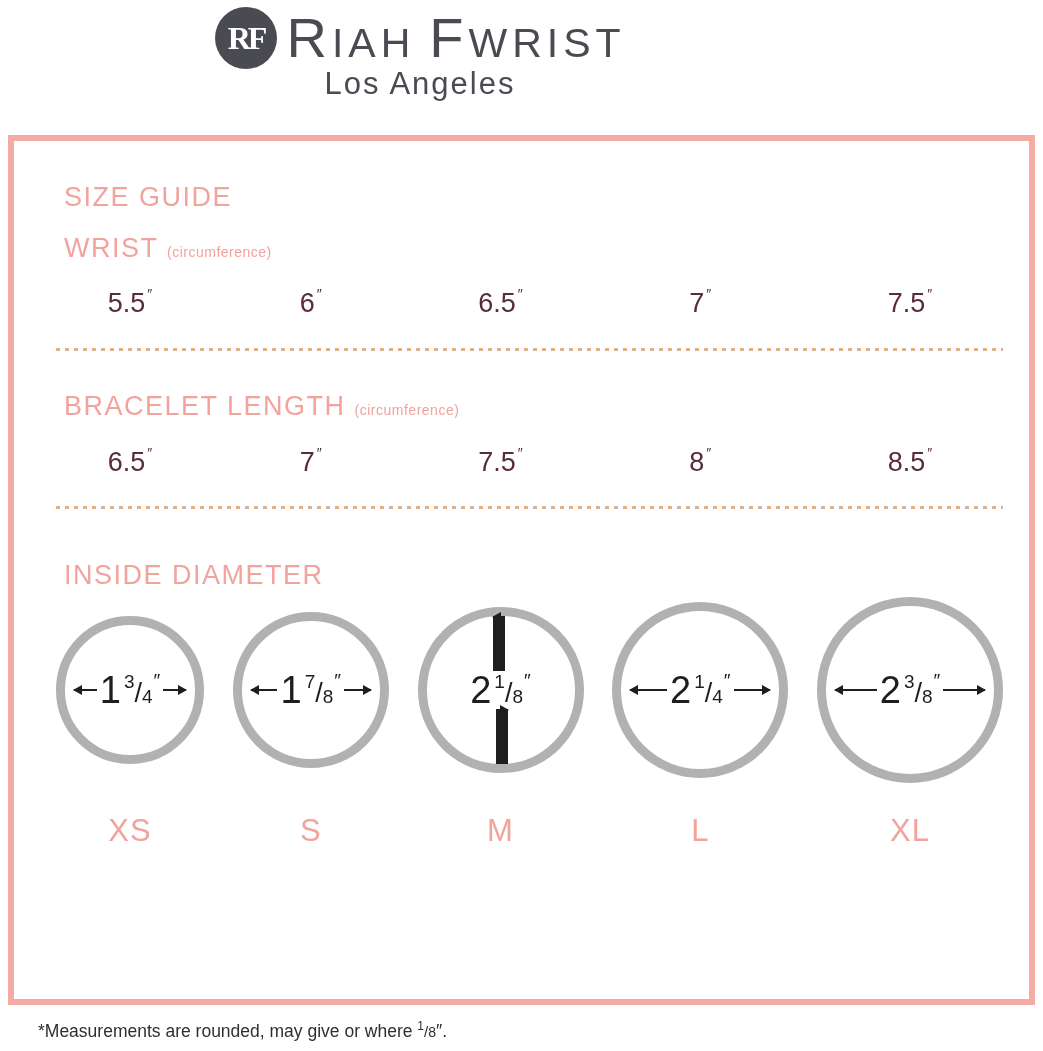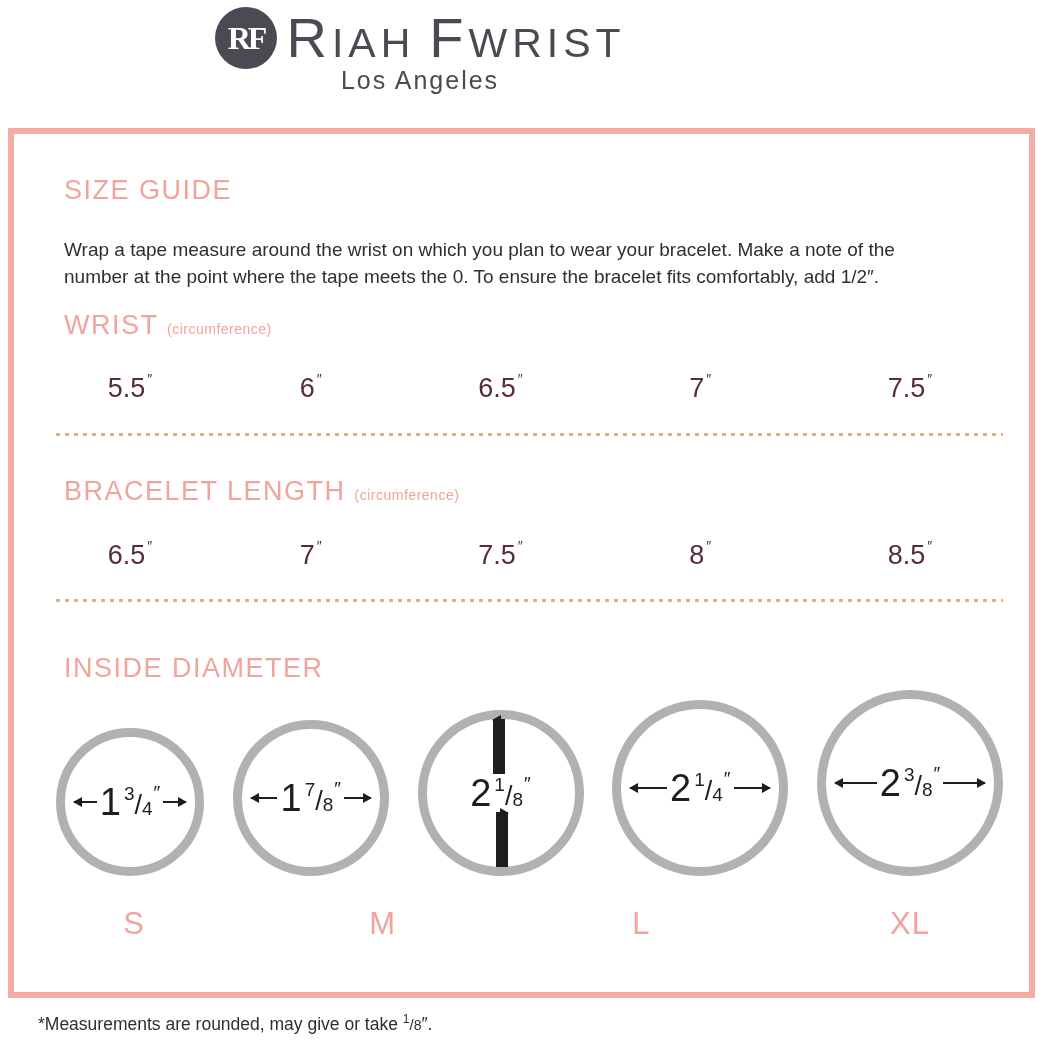--- a/index.html
+++ b/index.html
@@ -13,44 +13,44 @@
 
   
   .brand-header{padding-top:6px;}
   .brand-row{display:flex;align-items:center;justify-content:center;}
   .brand-logo{width:64px;height:64px;margin-right:8px;flex:0 0 auto;}
   .brand-name{display:flex;align-items:baseline;color:var(--brand);
               letter-spacing:5px;line-height:1;}
   .bn-initial{font-size:56px;}
   .bn-rest{font-size:41px;}
   .bn-space{display:inline-block;width:14px;}
-  .brand-sub{text-align:center;color:var(--brand);font-size:25px;
+  .brand-sub{text-align:center;color:var(--brand);font-size:31px;
              letter-spacing:2px;margin-top:-4px;}
 
   
   .guide-box{box-sizing:border-box;margin:33px 8px 0 8px;width:1027px;height:870px;
              border:6px solid var(--border-pink);padding:42px 26px 0 42px;}
   .h-pink{color:var(--pink);font-weight:400;letter-spacing:1.5px;
           font-size:27px;line-height:1.1;margin:0 0 0 8px;white-space:nowrap;}
   .h-sub{font-size:14px;letter-spacing:0.5px;}
   .intro{color:var(--body);font-size:19px;line-height:27px;margin:30px 0 0 8px;}
   .sec-label{margin-top:21px;}
   .cols{display:flex;justify-content:space-between;align-items:center;}
-  .vals-row{margin-top:32px;}
+  .vals-row{margin-top:24px;}
   .cell{text-align:center;}
   .w1{width:148px;} .w2{width:156px;} .w3{width:166px;} .w4{width:176px;} .w5{width:186px;}
   .val{color:var(--maroon);font-size:27px;line-height:1.1;white-space:nowrap;}
   .val .prime{font-size:14px;vertical-align:13px;margin-left:2px;}
   .divider{height:3px;margin-top:29px;
            background:repeating-linear-gradient(90deg,var(--tan) 0 4px,transparent 4px 9px);}
   .sec-label-2{margin-top:41px;}
   .sec-label-3{margin-top:52px;}
 
   
-  .circles-row{margin-top:6px;height:186px;align-items:flex-end;}
+  .circles-row{margin-top:6px;height:186px;}
   .ring{box-sizing:border-box;width:100%;border-radius:50%;
         border:9px solid var(--ring);display:flex;align-items:center;
         justify-content:center;padding:0 9px;background:#fff;}
   .r1{height:148px;} .r2{height:156px;} .r3{height:166px;flex-direction:column;} .r4{height:176px;} .r5{height:186px;}
   .arrow{flex:1 1 auto;min-width:12px;height:2px;background:var(--ink);position:relative;}
   .arrow.left{margin-right:3px;}
   .arrow.right{margin-left:3px;}
   .arrow.left::before{content:"";position:absolute;left:-1px;top:-4px;width:0;height:0;
         border-top:5px solid transparent;border-bottom:5px solid transparent;
         border-right:9px solid var(--ink);}
@@ -93,24 +93,20 @@
           <span class="bn-rest">WRIST</span>
       </div>
     </div>
     <div class="brand-sub">Los Angeles</div>
   </header>
 
   <section class="guide-box">
 
     <h1 class="h-pink">SIZE GUIDE</h1>
 
-    <p class="intro">
-      <span style="display:block">Wrap a tape measure around the wrist on which you plan to wear your bracelet. Make a note of the</span>
-      <span style="display:block">number at the point where the tape meets the 0. To ensure the bracelet fits comfortably, add 1/2″.</span>
-    </p>
 
     <h2 class="h-pink sec-label">
       <span>WRIST</span>
       <span class="h-sub">(circumference)</span>
     </h2>
     <div class="cols vals-row">
       <div class="cell w1"><span class="val"><span>5.5</span><span class="prime">″</span></span></div>
       <div class="cell w2"><span class="val"><span>6</span><span class="prime">″</span></span></div>
       <div class="cell w3"><span class="val"><span>6.5</span><span class="prime">″</span></span></div>
       <div class="cell w4"><span class="val"><span>7</span><span class="prime">″</span></span></div>
@@ -166,25 +162,26 @@
       <div class="cell w5">
         <div class="ring r5">
           <span class="arrow left"></span>
           <span class="measure"><span class="m-whole">2</span><span class="m-frac"><span class="fnum">3</span><span class="fslash">/</span><span class="fden">8</span></span><span class="m-prime">″</span></span>
           <span class="arrow right"></span>
         </div>
       </div>
     </div>
 
     <div class="cols sizes-row">
+      <div class="cell w1 size-label">XS</div>
       <div class="cell w2 size-label">S</div>
       <div class="cell w3 size-label">M</div>
       <div class="cell w4 size-label">L</div>
       <div class="cell w5 size-label">XL</div>
     </div>
 
   </section>
 
   <div class="footnote">
-    <span>*Measurements are rounded, may give or take </span><span class="fn-num">1</span><span class="fn-slash">/</span><span class="fn-den">8</span><span>″.</span>
+    <span>*Measurements are rounded, may give or where </span><span class="fn-num">1</span><span class="fn-slash">/</span><span class="fn-den">8</span><span>″.</span>
   </div>
 
 </div>
 
 </body></html>

